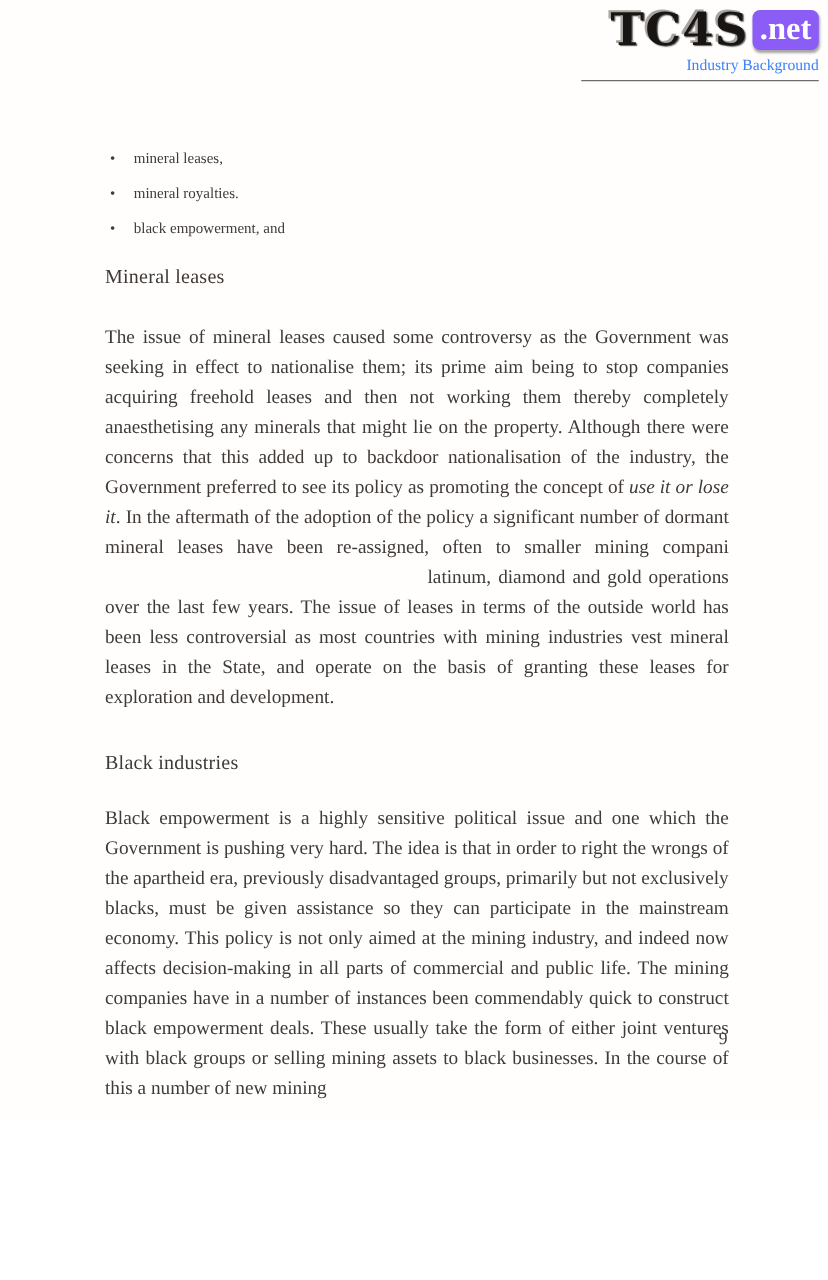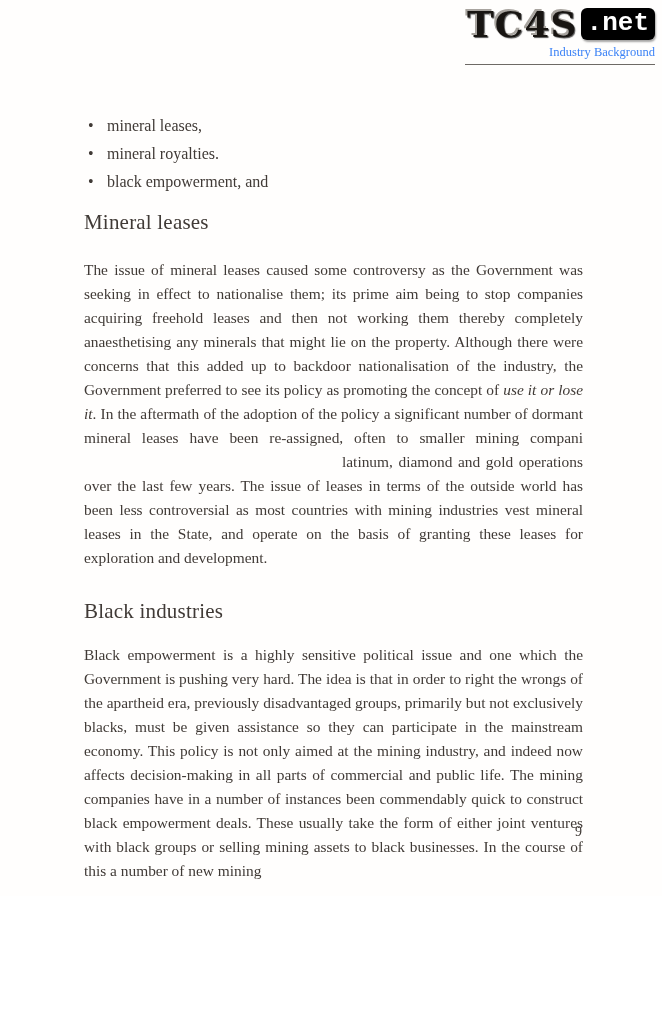--- a/index.html
+++ b/index.html
@@ -11,37 +11,37 @@
 
   
   .masthead{position:absolute;top:6px;right:7px;text-align:right;}
   .logo{display:flex;justify-content:flex-end;align-items:center;gap:3px;}
   .logo-main{
     font-family:"DejaVu Serif",serif;font-weight:700;font-size:36px;line-height:36px;
     color:#181512;letter-spacing:1px;
     text-shadow:-2px -2px 0 #a8a49f,1px 1px 1px #555;
   }
   .logo-net{
-    font-family:Liberation Mono, monospace;font-weight:700;font-size:26px;line-height:26px;
-    color:#ffffff;background:#000000;padding:2px 6px 4px;border-radius:6px;
+    font-family:Liberation Serif, serif;font-weight:700;font-size:26px;line-height:26px;
+    color:#ffffff;background:#8b5cf6;padding:2px 6px 4px;border-radius:6px;
     box-shadow:1px 2px 2px rgba(0,0,0,.35);
   }
   .masthead-sub{
     display:inline-block;margin-top:3px;font-size:12.5px;color:#3b82f6;
     min-width:190px;padding-bottom:4px;border-bottom:1px solid #6e6a66;
   }
 
   
   .content{position:absolute;left:84px;top:101px;width:499px;}
   .para{margin:0;font-size:15.4px;line-height:24px;text-align:justify;}
   .bullets{margin:13px 0 0;padding:0 0 0 23px;list-style:none;}
-  .bullets li{font-size:16px;line-height:24px;margin-bottom:4px;position:relative;}
+  .bullets li{font-size:12px;line-height:24px;margin-bottom:4px;position:relative;}
   .bullets li::before{content:"\2022";position:absolute;left:-19px;top:0;}
   .heading{
-    font-weight:400;font-size:21px;line-height:22px;color:#403a36;letter-spacing:.2px;
+    font-weight:400;font-size:16px;line-height:22px;color:#403a36;letter-spacing:.2px;
   }
   .heading-first{margin:17px 0 25px;}
   .heading-second{margin:30px 0 21px;}
   .para-leases{position:relative;}
   em{font-style:italic;}
   .gap{display:inline-block;width:258px;height:2px;}
 
   
   .dlsub{
     position:absolute;top:182px;left:50%;transform:translateX(-50%);

